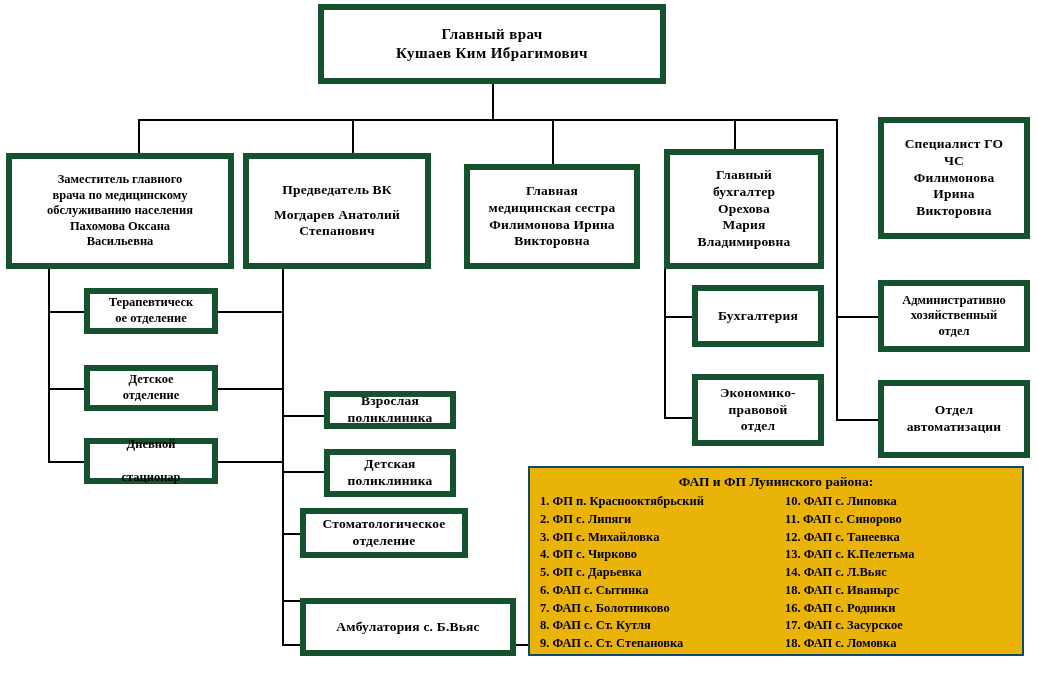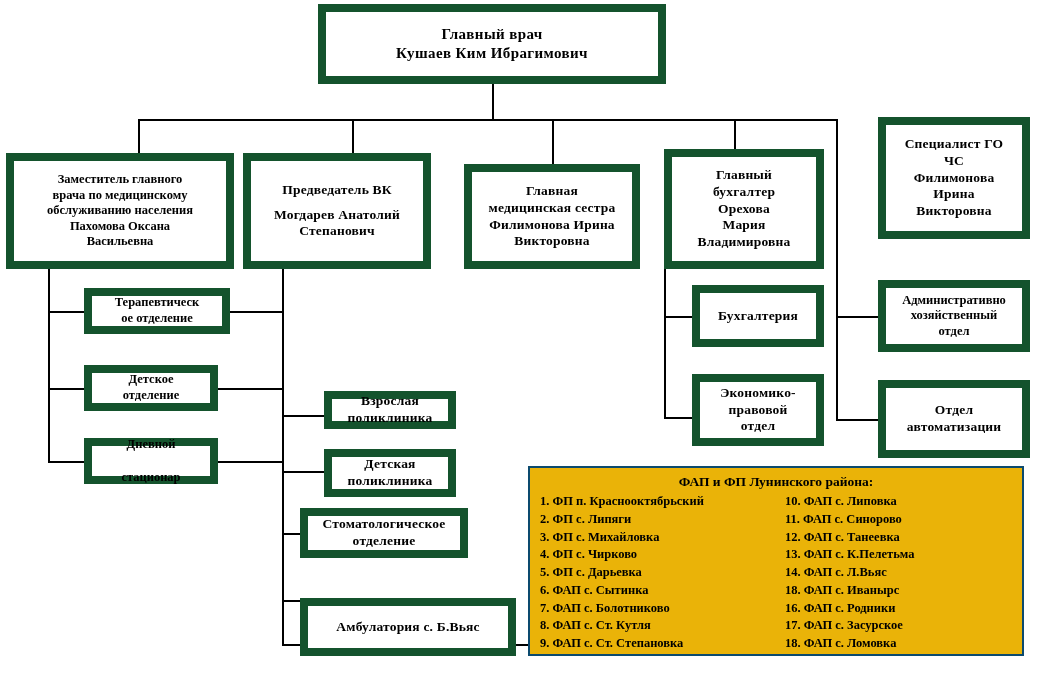--- a/index.html
+++ b/index.html
@@ -14,21 +14,21 @@
   #canvas {
     position: relative;
     width: 1038px;
     height: 689px;
     background: #ffffff;
     overflow: hidden;
   }
   .box {
     position: absolute;
     box-sizing: border-box;
-    border: 8px solid #14532d;
+    border: 6px solid #14532d;
     background: #ffffff;
     display: flex;
     flex-direction: column;
     align-items: center;
     justify-content: center;
     text-align: center;
     font-weight: bold;
     line-height: 1.25;
     z-index: 3;
     padding: 2px 4px;
@@ -175,21 +175,21 @@
   <div class="box fs13" style="left:692px; top:285px; width:132px; height:62px;">
     <span class="ln">Бухгалтерия</span>
   </div>
 
   <div class="box fs13" style="left:692px; top:374px; width:132px; height:72px;">
     <span class="ln">Экономико-</span>
     <span class="ln">правовой</span>
     <span class="ln">отдел</span>
   </div>
 
-  <div class="box fs12" style="left:84px; top:288px; width:146px; height:46px;">
+  <div class="box fs12" style="left:84px; top:288px; width:134px; height:46px;">
     <span class="ln">Терапевтическ</span>
     <span class="ln">ое отделение</span>
   </div>
 
   <div class="box fs12" style="left:84px; top:365px; width:134px; height:46px;">
     <span class="ln">Детское</span>
     <span class="ln">отделение</span>
   </div>
 
   <div class="box fs12" style="left:84px; top:438px; width:134px; height:46px;gap:17px;">

